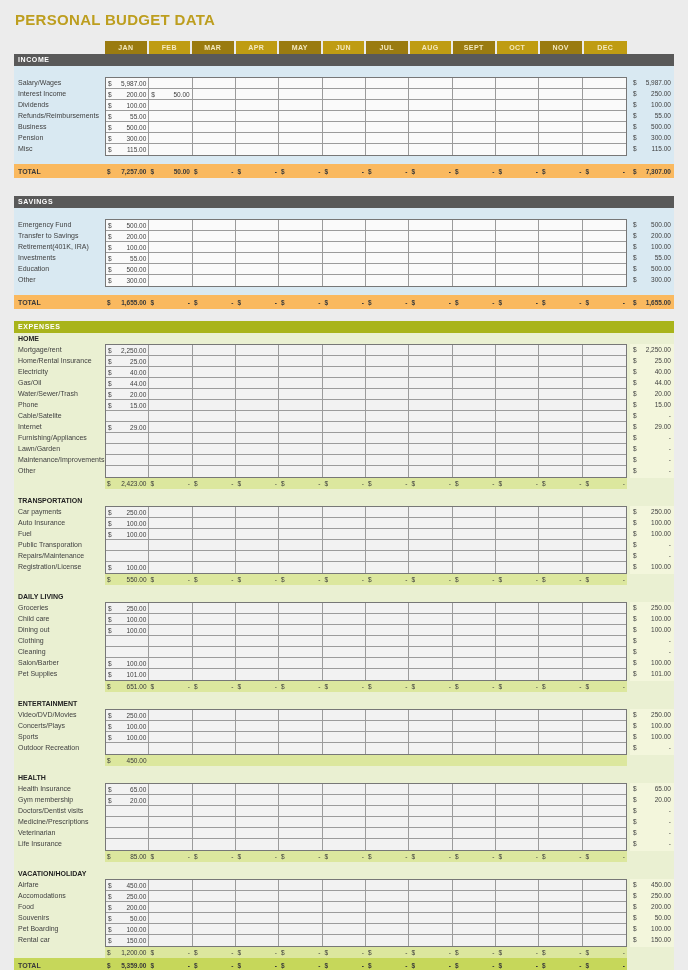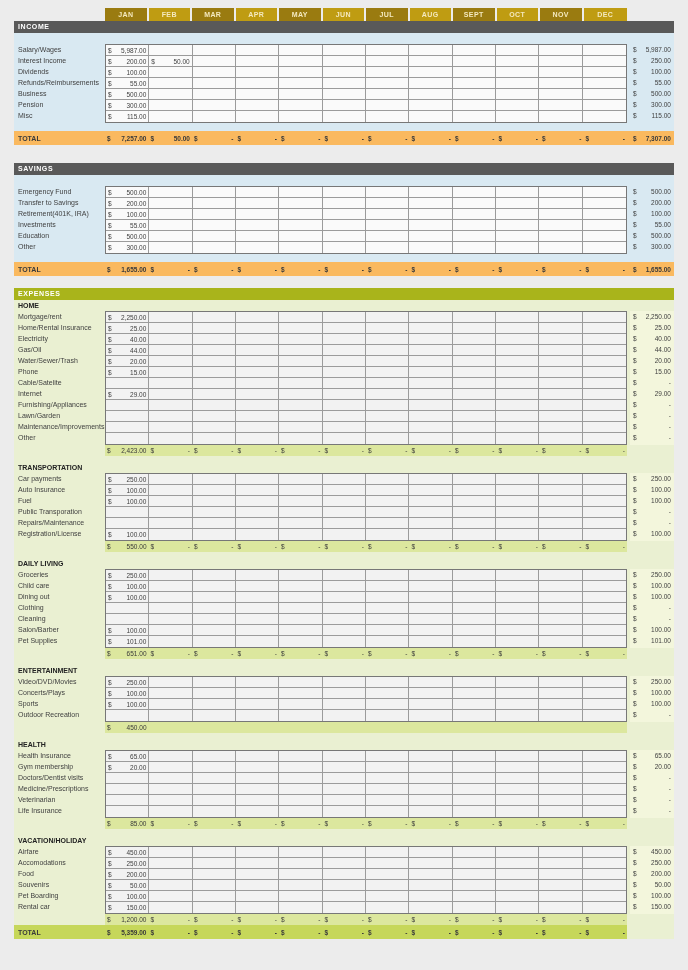--- a/index.html
+++ b/index.html
@@ -103,20 +103,21 @@
   .subspacer { width: 91px; }
   .subband {
     display: flex; align-items: center; height: 11px;
     background: var(--c-subtotal, #DCE79E); color: #3A3A3A;
   }
 </style>
 </head>
 <body>
 
 <div class="page">
+  <div class="title">PERSONAL BUDGET DATA</div>
   <div class="months" id="months">
       <div class="mcell dark">JAN</div>
       <div class="mcell light">FEB</div>
       <div class="mcell dark">MAR</div>
       <div class="mcell light">APR</div>
       <div class="mcell dark">MAY</div>
       <div class="mcell light">JUN</div>
       <div class="mcell dark">JUL</div>
       <div class="mcell light">AUG</div>
       <div class="mcell dark">SEPT</div>

